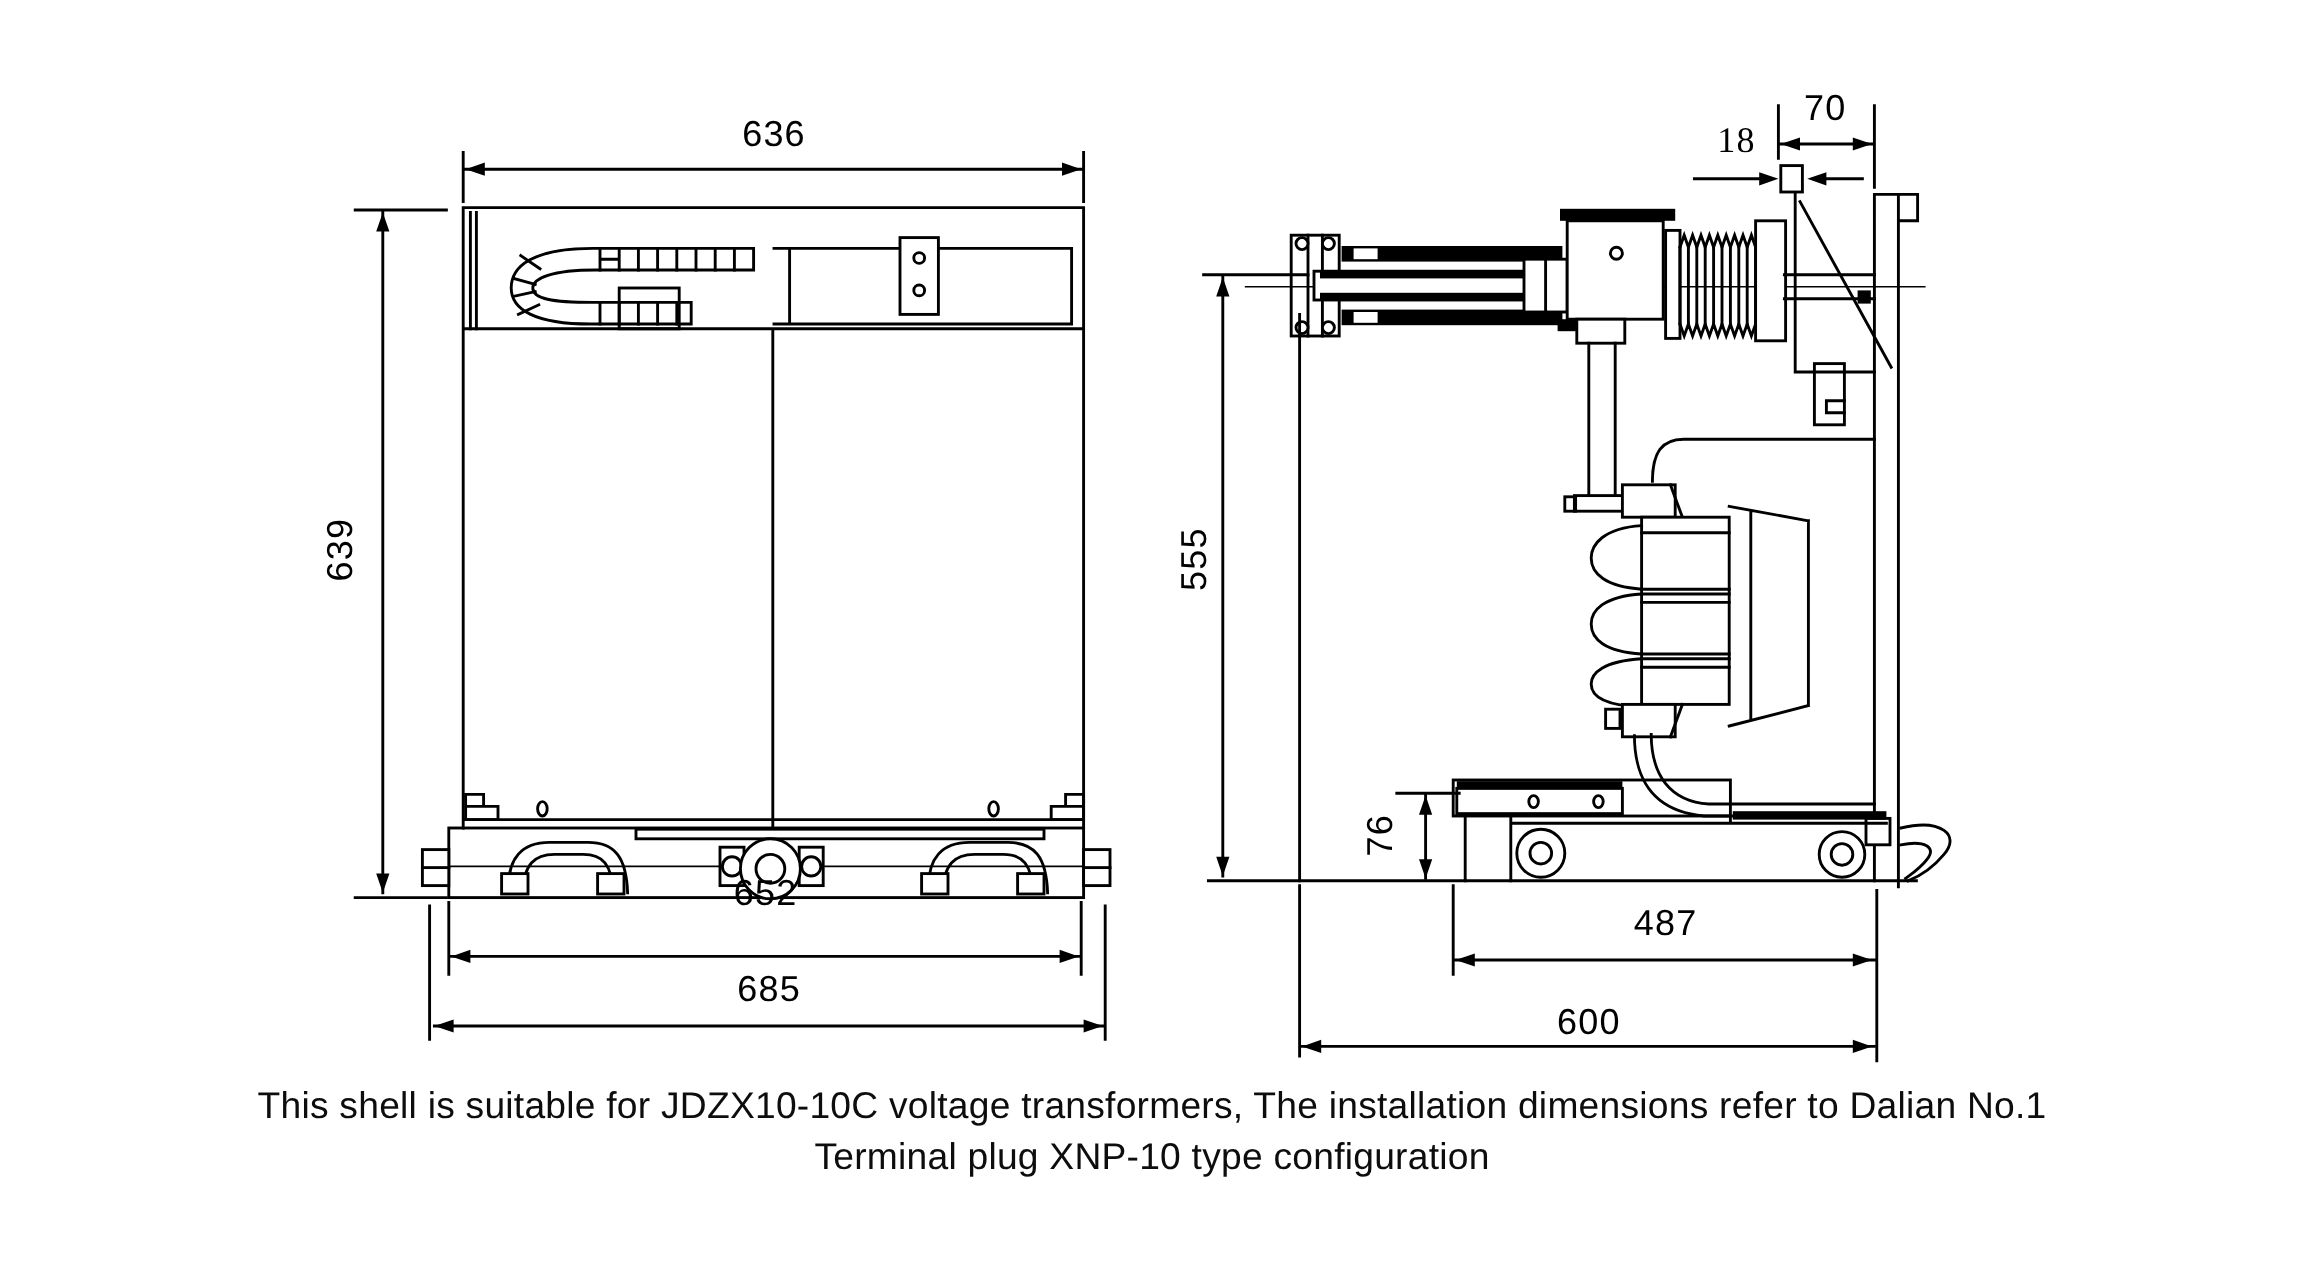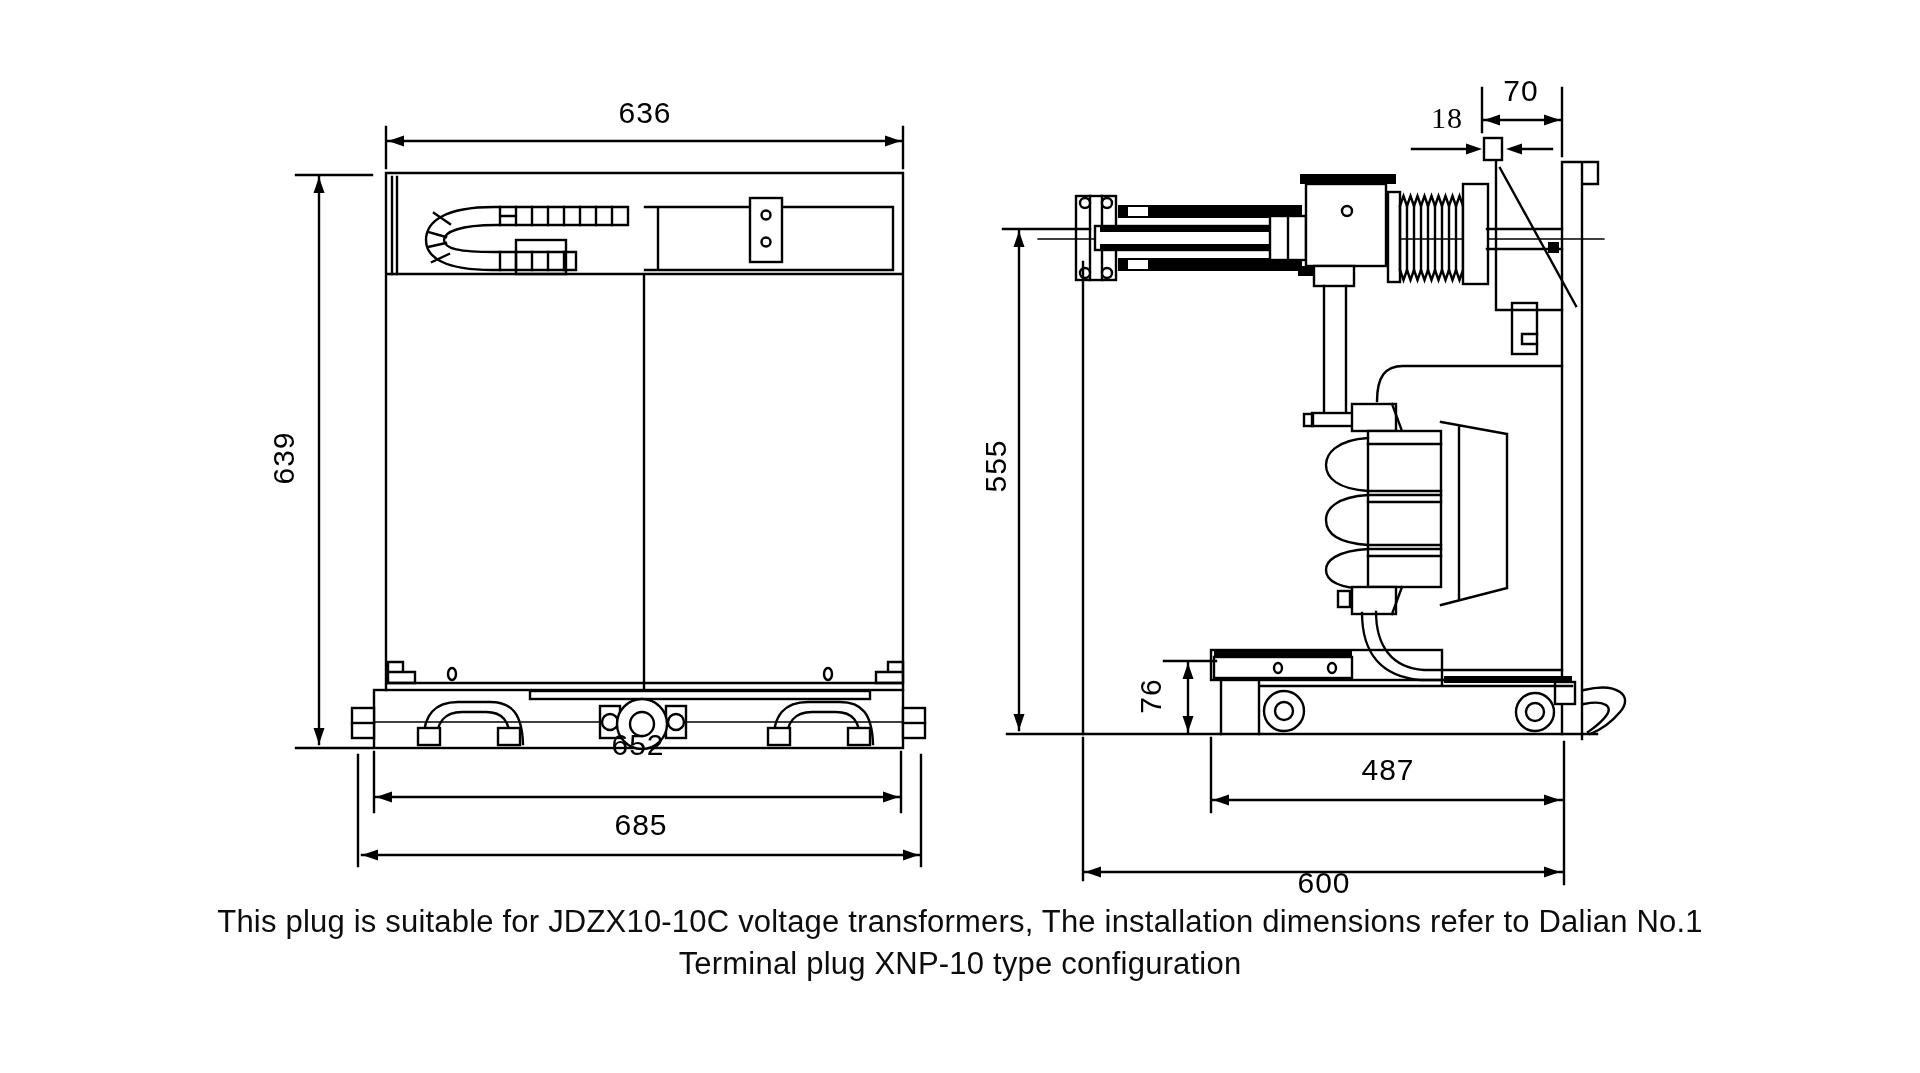--- a/index.html
+++ b/index.html
@@ -246,20 +246,20 @@
   <div class="dim-label" style="left:645px;top:113px;">636</div>
   <div class="dim-label rot" style="left:284px;top:458px;">639</div>
   <div class="dim-label" style="left:638px;top:745px;">652</div>
   <div class="dim-label" style="left:641px;top:825px;">685</div>
 
   <div class="dim-label" style="left:1447px;top:118px;font-family:Liberation Serif, serif;">18</div>
   <div class="dim-label" style="left:1521px;top:91px;">70</div>
   <div class="dim-label rot" style="left:996px;top:466px;">555</div>
   <div class="dim-label rot" style="left:1151px;top:696px;">76</div>
   <div class="dim-label" style="left:1388px;top:770px;">487</div>
-  <div class="dim-label" style="left:1324px;top:883px;">600</div>
+  <div class="dim-label" style="left:1324px;top:853px;">600</div>
 
   <div class="caption">
-    <div>This plug is suitable for JDZX10-10C voltage transformers, The installation dimensions refer to Dalian No.1</div>
+    <div>This shell is suitable for JDZX10-10C voltage transformers, The installation dimensions refer to Dalian No.1</div>
     <div>Terminal plug XNP-10 type configuration</div>
   </div>
 
 </div>
 
 </body></html>

